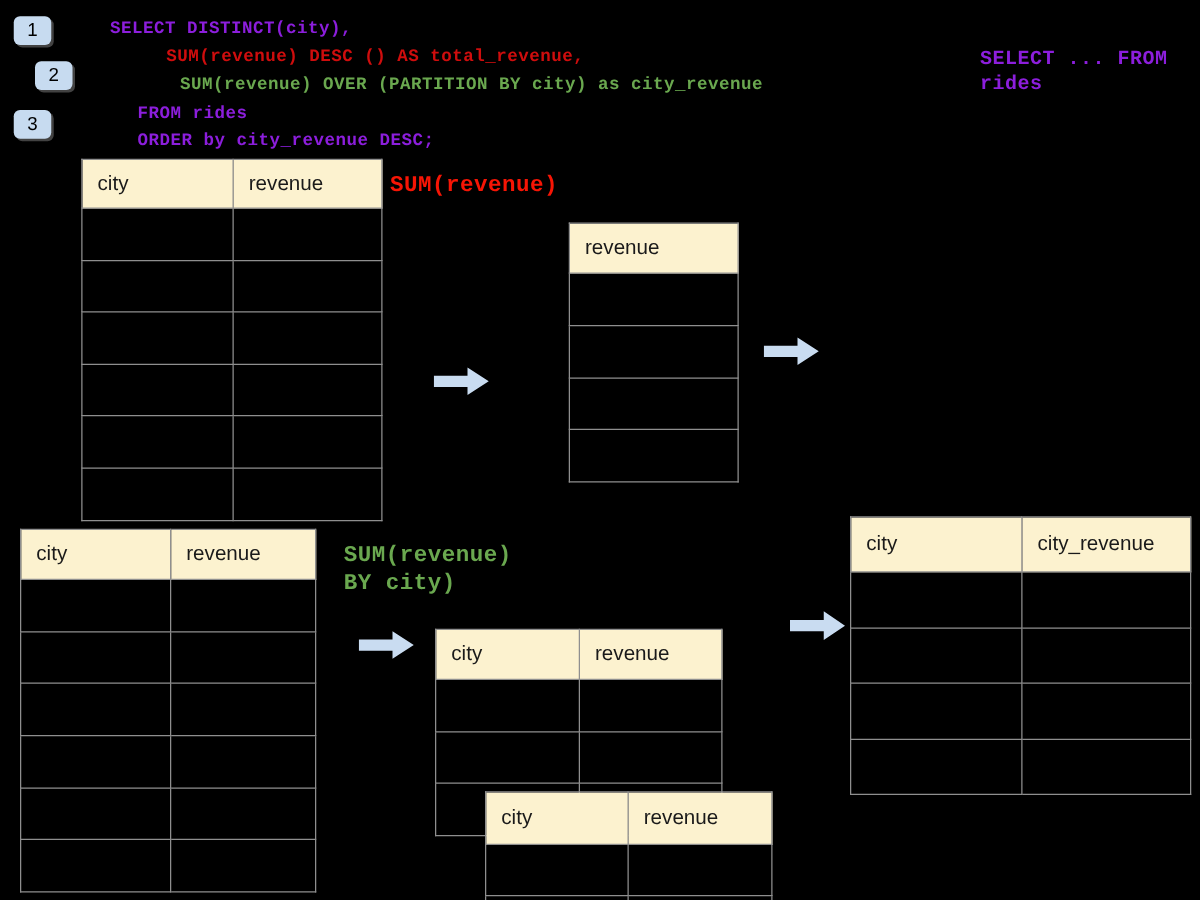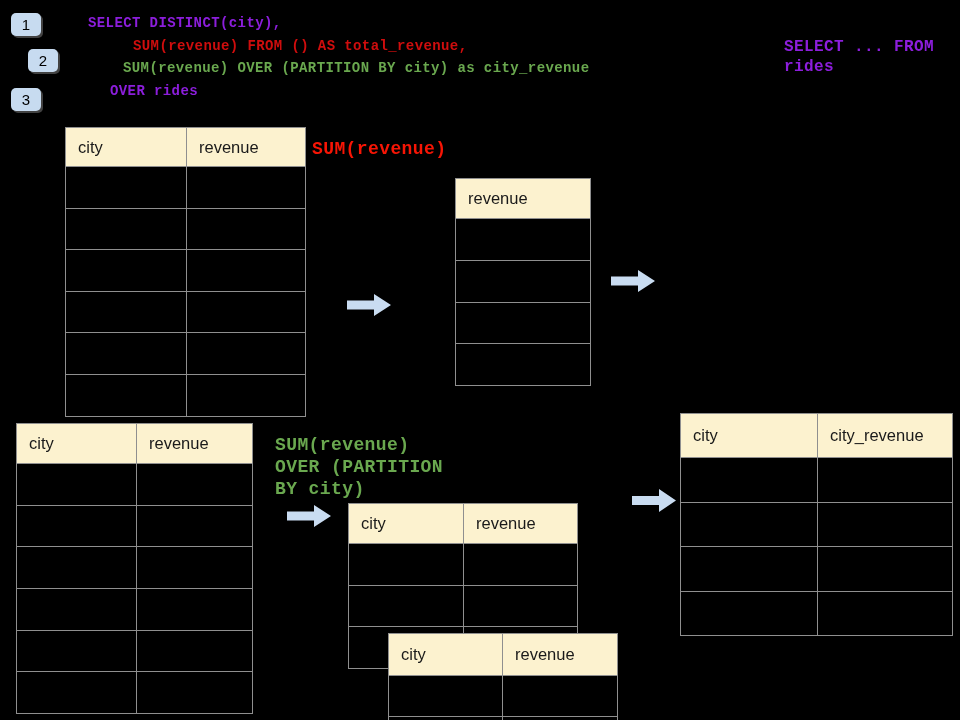--- a/index.html
+++ b/index.html
@@ -96,37 +96,37 @@
 </style>
 </head>
 <body>
 
 <div class="badge" id="badge-1">1</div>
 <div class="badge" id="badge-2">2</div>
 <div class="badge" id="badge-3">3</div>
 
 <div class="code" id="sql-code">
     <div style="color: var(--purple);">SELECT DISTINCT(city),</div>
-    <div style="margin-left: 45px; color: var(--code-red);">SUM(revenue) FROM () AS total_revenue,</div>
-    <div style="margin-left: 35px; color: var(--code-green);">SUM(revenue) OVER (PARTITION BY city) as city_revenue</div>
-    <div style="margin-left: 22px; color: var(--purple);">OVER rides</div>
+    <div style="margin-left: 45px; color: var(--code-red);">SUM(revenue) DESC () AS total_revenue,</div>
+    <div style="margin-left: 56px; color: var(--code-green);">SUM(revenue) OVER (PARTITION BY city) as city_revenue</div>
+    <div style="margin-left: 22px; color: var(--purple);">FROM rides</div>
+    <div style="margin-left: 22px; color: var(--purple);">ORDER by city_revenue DESC;</div>
   </div>
 
 <div class="code" id="side-code">
     <div style="color: var(--purple);">SELECT ... FROM</div>
     <div style="color: var(--purple);">rides</div>
   </div>
 
 <div class="code" id="anno-total">
     <div style="color: var(--annotation-red);">SUM(revenue)</div>
   </div>
 
 <div class="code" id="anno-part">
     <div style="color: var(--code-green);">SUM(revenue)</div>
-    <div style="color: var(--code-green);">OVER (PARTITION</div>
     <div style="color: var(--code-green);">BY city)</div>
   </div>
 
 <table class="tbl" id="tbl-source-top">
     <colgroup>
       <col style="width: 121px;">
       <col style="width: 119px;">
     </colgroup>
     <thead>
       <tr>

